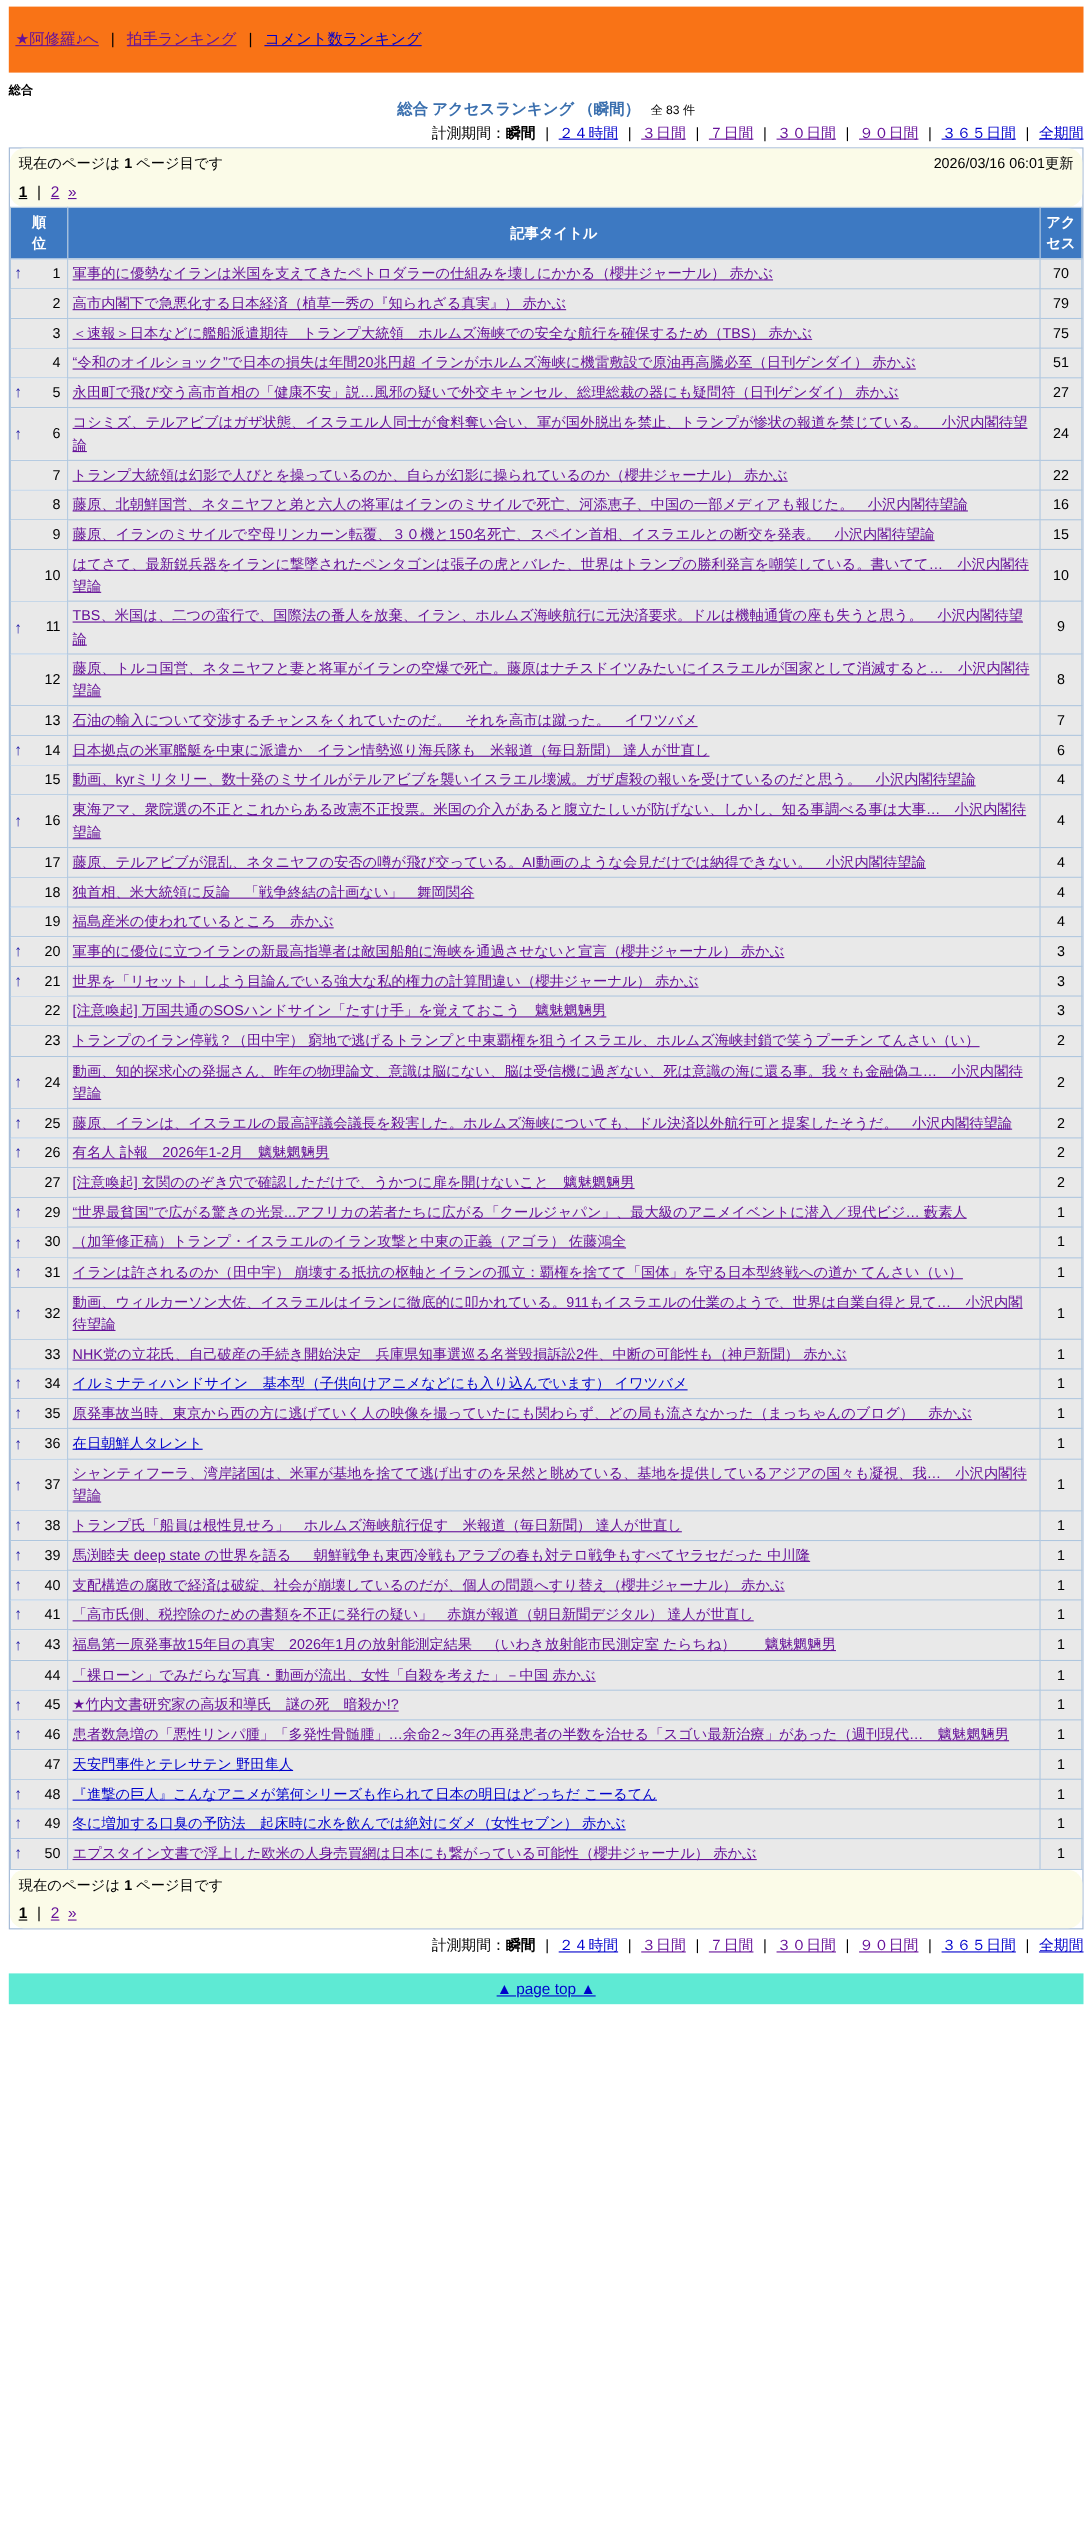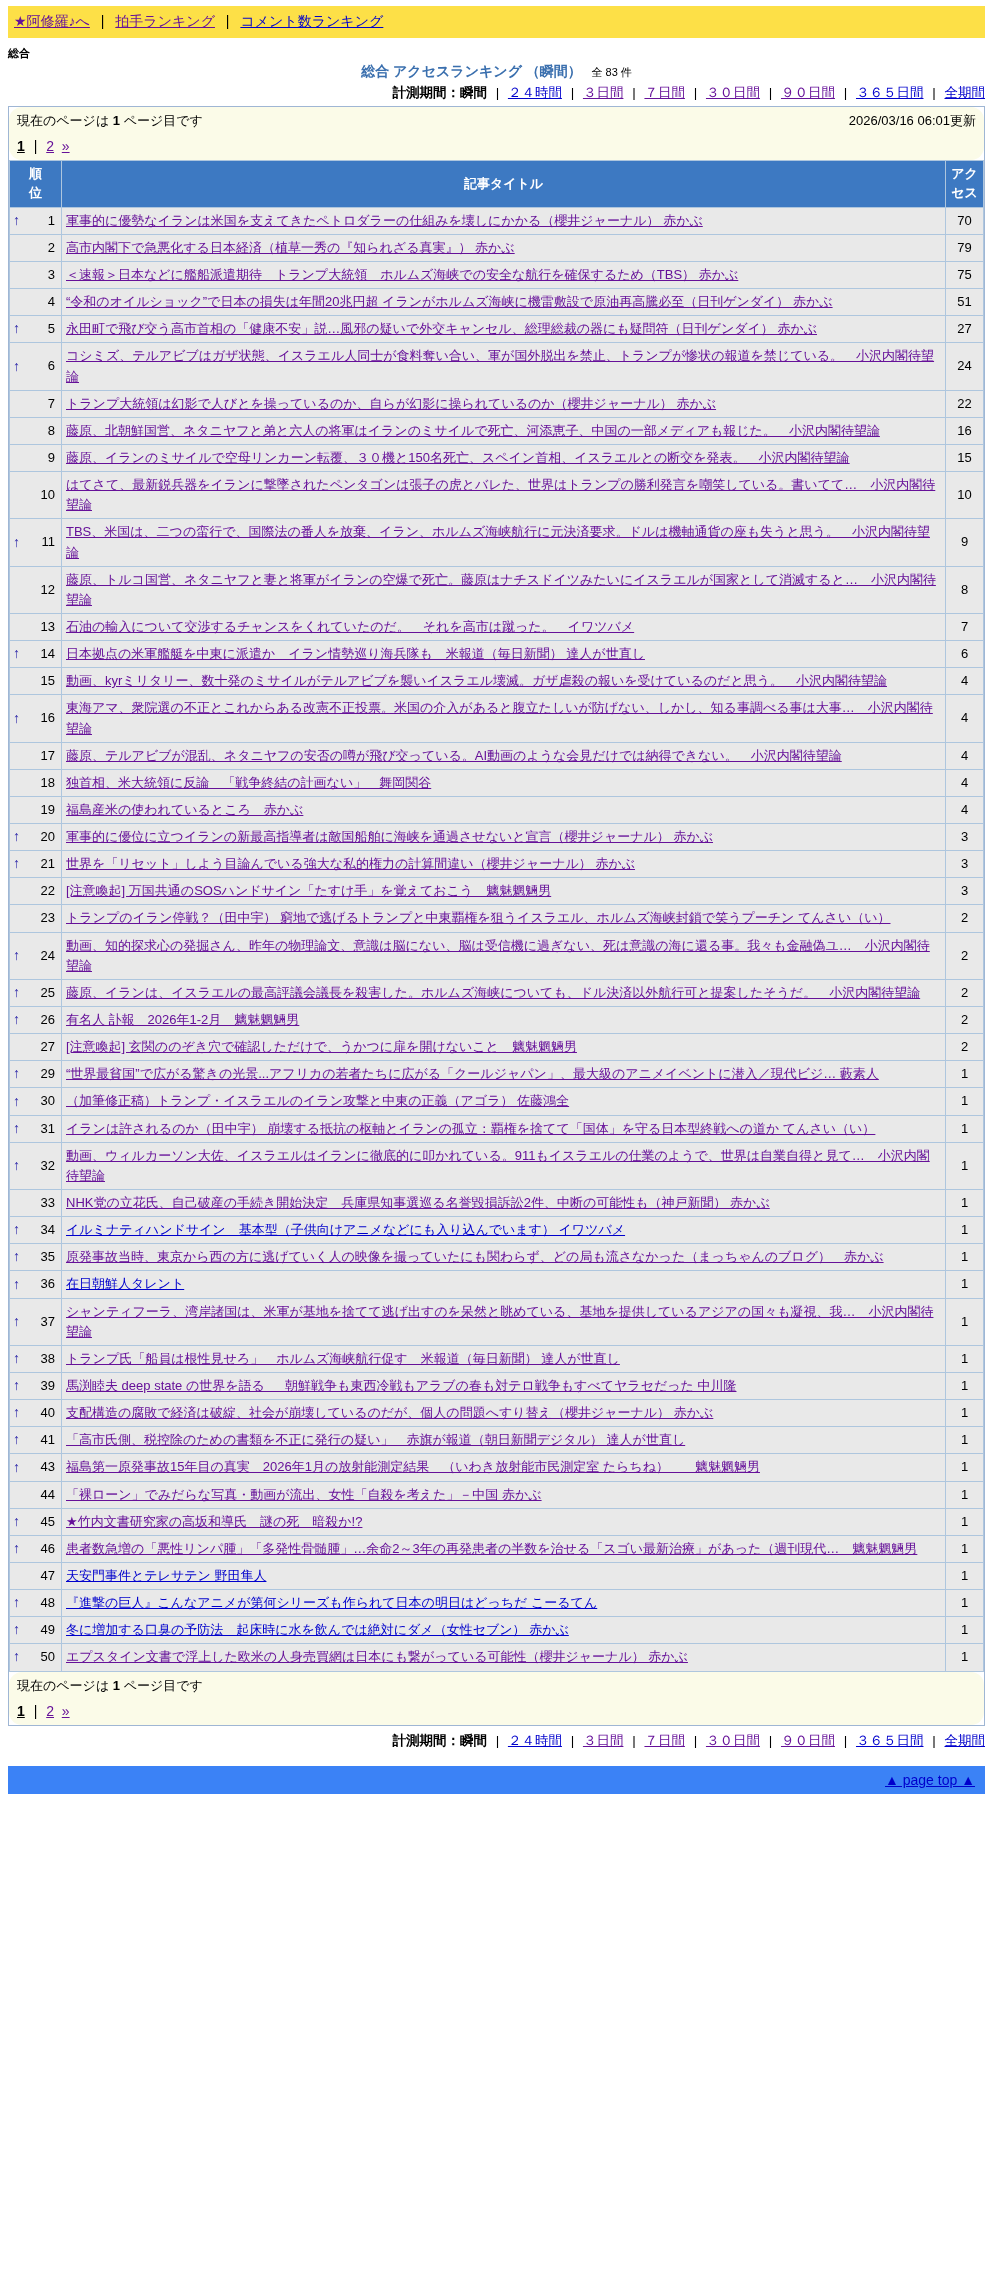--- a/index.html
+++ b/index.html
@@ -2,32 +2,32 @@
 <html lang="ja"><head>
 <meta charset="utf-8">
 <style>
   html,body{margin:0;padding:0;background:#ffffff;}
   body{font-family:"Liberation Sans","DejaVu Sans",sans-serif;font-size:13px;color:#000;padding:6px 8px 90px 8px;}
   a{text-decoration:underline;cursor:pointer;}
   .lnk-blue{color:#0000cc;}
   .lnk-purple{color:#661199;}
 
   
-  .topnav{background:#fde047;padding:7px 6px;font-size:14px;margin-bottom:8px;}
+  .topnav{background:#f97316;padding:21px 6px;font-size:14px;margin-bottom:8px;}
   .topnav .sep{color:#000;margin:0 7px;}
 
   
   .category{font-size:11px;font-weight:bold;margin:4px 0 2px 0;}
   .title-line{text-align:center;margin:2px 0 3px 0;}
   .title-main{color:#3a6fae;font-weight:bold;font-size:14px;}
   .title-count{font-size:11px;color:#000;margin-left:6px;text-align:right;}
 
   
   .period{text-align:right;margin:2px 0 4px 0;font-size:13.5px;}
-  .period .label{font-weight:bold;padding-left:44px;}
+  .period .label{font-weight:normal;padding-left:44px;}
   .period .current{font-weight:bold;color:#000;}
   .period .sep{color:#000;margin:0 5px;}
 
   
   .container{border:1px solid #9fb6d4;}
   .infobox{background:#fbfbe8;padding:5px 8px 6px 8px;border-radius:13px;}
   .inforow{display:flex;justify-content:space-between;align-items:baseline;}
   .inforow .pagecur{font-weight:bold;}
   .pagination{margin-top:8px;font-size:14px;}
   .pagination .cur{font-weight:bold;color:#000;text-decoration:underline;}
@@ -41,21 +41,21 @@
   .col-access{width:38px;}
   th .wrapnarrow{display:inline-block;width:1.15em;word-break:break-all;line-height:1.45;}
   th .wrapaccess{display:inline-block;width:2.3em;word-break:break-all;line-height:1.45;}
   td{background:#e9e9e9;padding:3px 4px;line-height:1.55;}
   td.rank{position:relative;text-align:right;padding-right:6px;font-size:13px;}
   td.rank .arrow{position:absolute;left:3px;top:50%;transform:translateY(-50%);color:#2b24a8;font-weight:bold;font-size:14px;text-decoration:none;}
   td.title a{font-size:13px;}
   td.access{text-align:center;padding:3px 5px;}
 
   
-  .pagetop-bar{background:#3b82f6;margin-top:16px;padding:6px 10px;text-align:right;font-size:14px;}
+  .pagetop-bar{background:#5eead4;margin-top:16px;padding:6px 10px;text-align:center;font-size:14px;}
   .pagetop-bar a{color:#0000cc;}
   .period.bottom{margin-top:6px;}
 </style>
 </head>
 <body>
 
 <div class="topnav"><a class="lnk-purple" href="#">★阿修羅♪へ</a><span class="sep"> | </span><a class="lnk-purple" href="#">拍手ランキング</a><span class="sep"> | </span><a class="lnk-blue" href="#">コメント数ランキング</a></div>
 
 <div class="category">総合</div>
 

